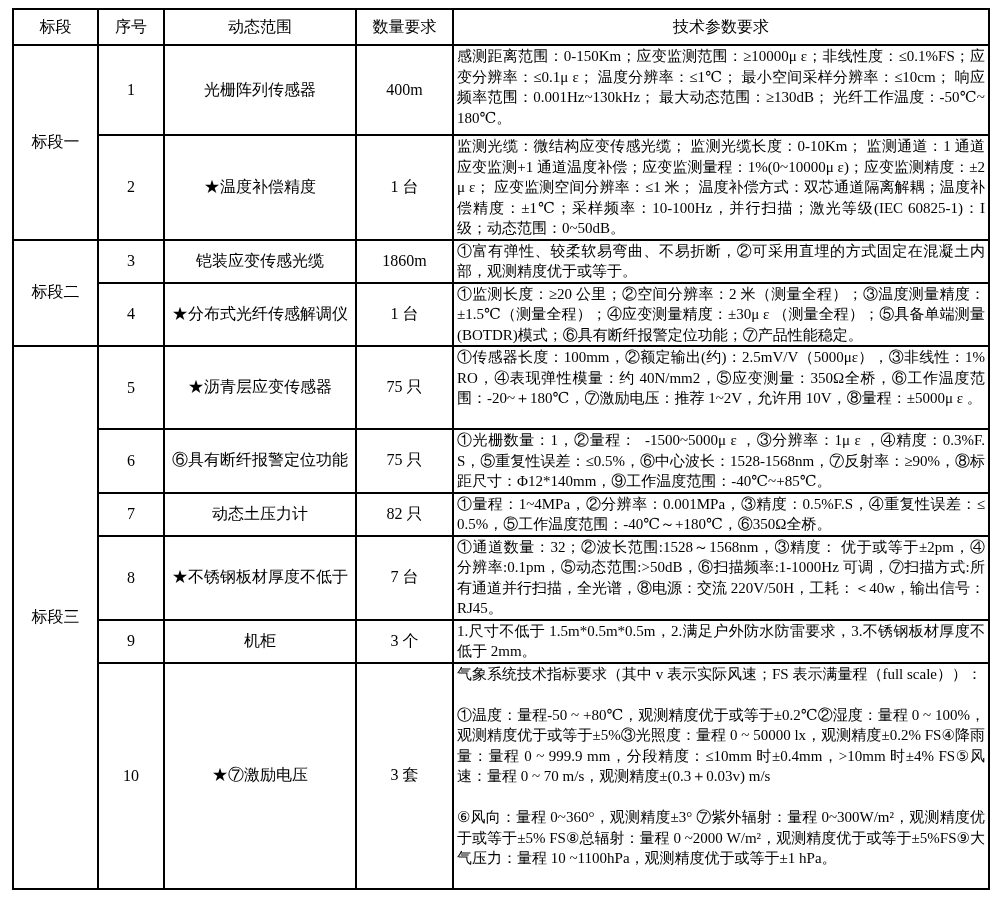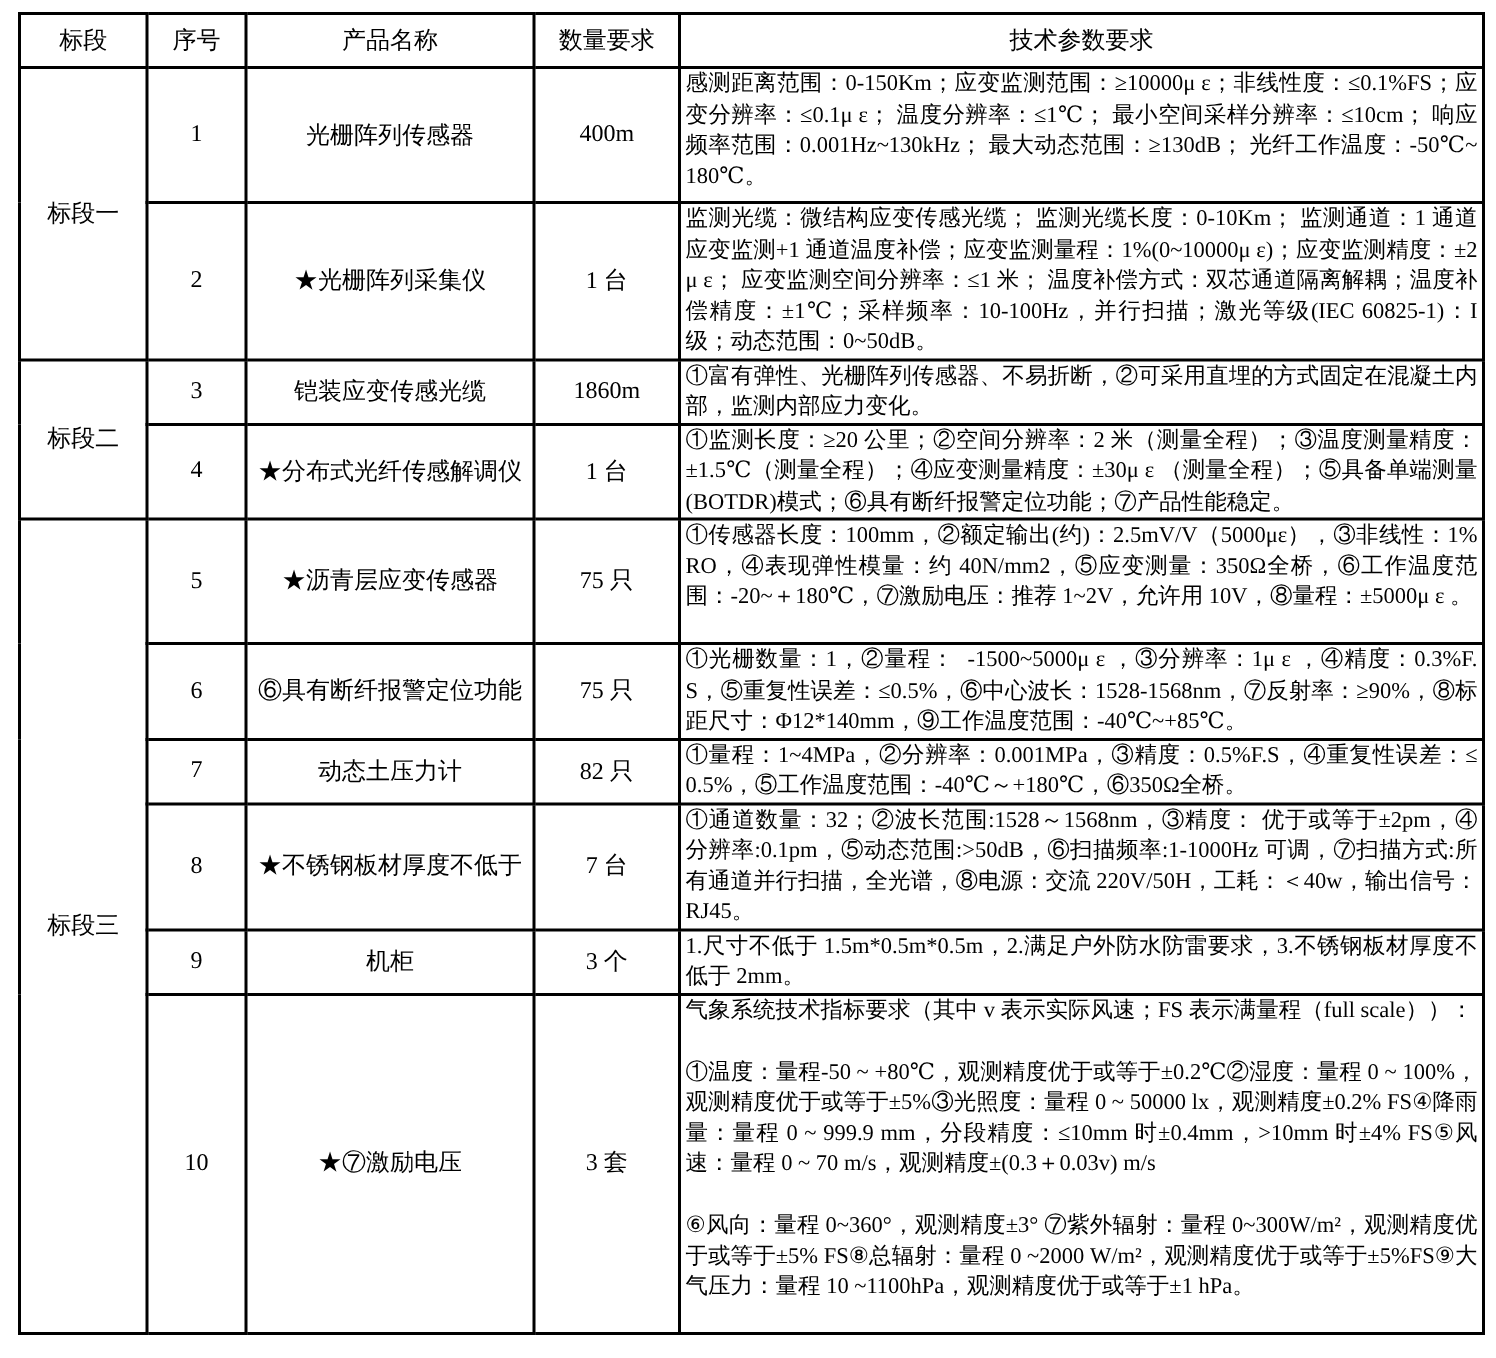--- a/index.html
+++ b/index.html
@@ -64,46 +64,46 @@
     <col style="width:85px">
     <col style="width:66px">
     <col style="width:192px">
     <col style="width:97px">
     <col style="width:536px">
   </colgroup>
   <tbody>
     <tr class="hdr">
       <th class="hc">标段</th>
       <th class="hc">序号</th>
-      <th class="hc">产品名称</th>
+      <th class="hc">动态范围</th>
       <th class="hc">数量要求</th>
       <th class="hc">技术参数要求</th>
     </tr>
 
     <tr class="r1">
       <td class="cc" rowspan="2">标段一</td>
       <td class="cc">1</td>
       <td class="cc">光栅阵列传感器</td>
       <td class="cc">400m</td>
       <td class="spec">感测距离范围：0-150Km；应变监测范围：≥10000μ ε；非线性度：≤0.1%FS；应变分辨率：≤0.1μ ε； 温度分辨率：≤1℃； 最小空间采样分辨率：≤10cm； 响应频率范围：0.001Hz~130kHz； 最大动态范围：≥130dB； 光纤工作温度：-50℃~180℃。</td>
     </tr>
 
     <tr class="r2">
       <td class="cc">2</td>
-      <td class="cc">★光栅阵列采集仪</td>
+      <td class="cc">★温度补偿精度</td>
       <td class="cc">1 台</td>
       <td class="spec">监测光缆：微结构应变传感光缆； 监测光缆长度：0-10Km； 监测通道：1 通道应变监测+1 通道温度补偿；应变监测量程：1%(0~10000μ ε)；应变监测精度：±2μ ε； 应变监测空间分辨率：≤1 米； 温度补偿方式：双芯通道隔离解耦；温度补偿精度：±1℃；采样频率：10-100Hz，并行扫描；激光等级(IEC 60825-1)：I 级；动态范围：0~50dB。</td>
     </tr>
 
     <tr class="r3">
       <td class="cc" rowspan="2">标段二</td>
       <td class="cc">3</td>
       <td class="cc">铠装应变传感光缆</td>
       <td class="cc">1860m</td>
-      <td class="spec">①富有弹性、光栅阵列传感器、不易折断，②可采用直埋的方式固定在混凝土内部，监测内部应力变化。</td>
+      <td class="spec">①富有弹性、较柔软易弯曲、不易折断，②可采用直埋的方式固定在混凝土内部，观测精度优于或等于。</td>
     </tr>
 
     <tr class="r4">
       <td class="cc">4</td>
       <td class="cc">★分布式光纤传感解调仪</td>
       <td class="cc">1 台</td>
       <td class="spec">①监测长度：≥20 公里；②空间分辨率：2 米（测量全程）；③温度测量精度：±1.5℃（测量全程）；④应变测量精度：±30μ ε （测量全程）；⑤具备单端测量(BOTDR)模式；⑥具有断纤报警定位功能；⑦产品性能稳定。</td>
     </tr>
 
     <tr class="r5">

